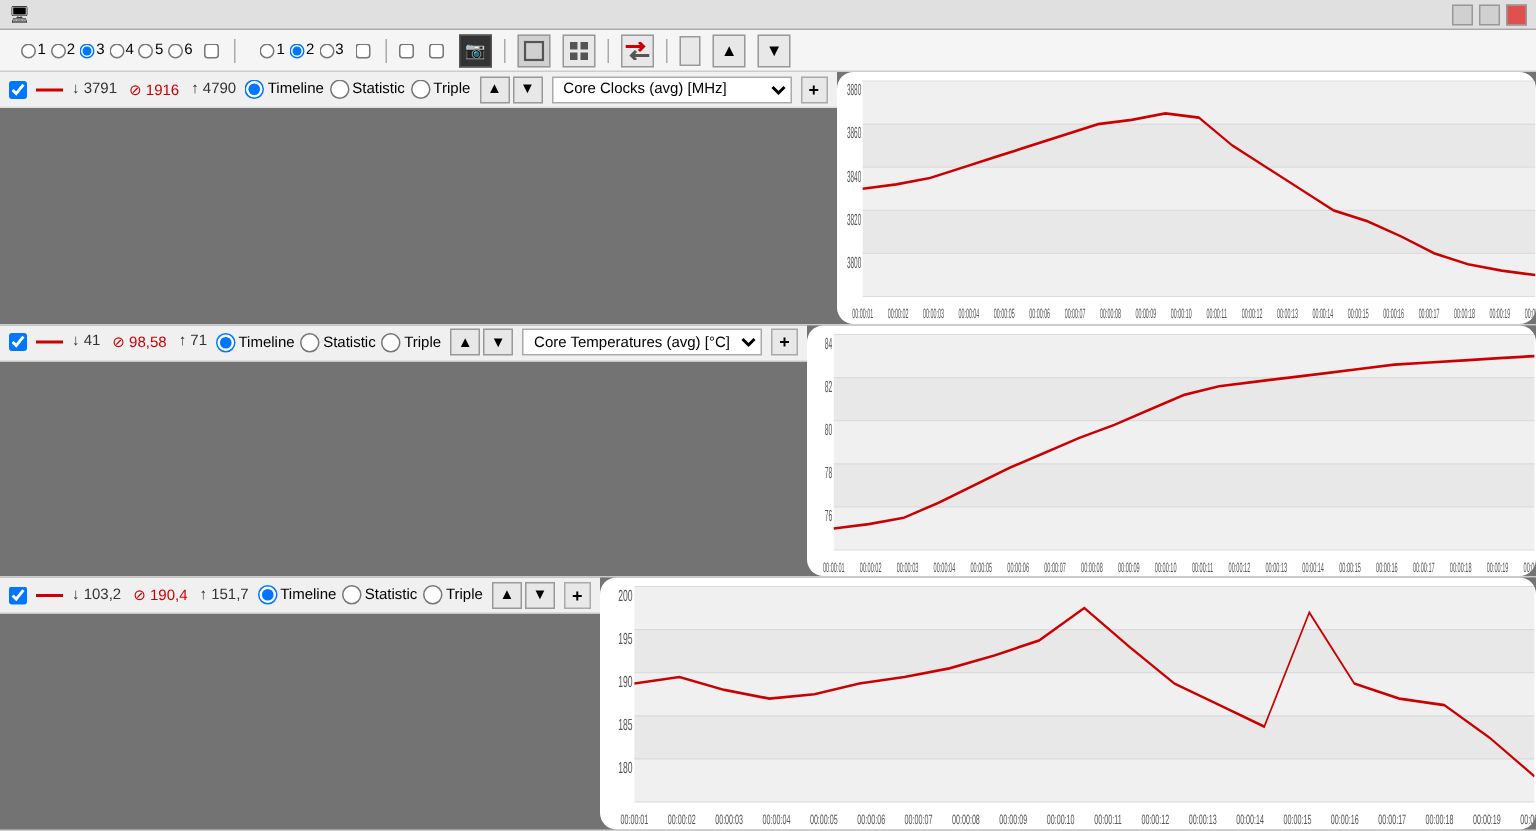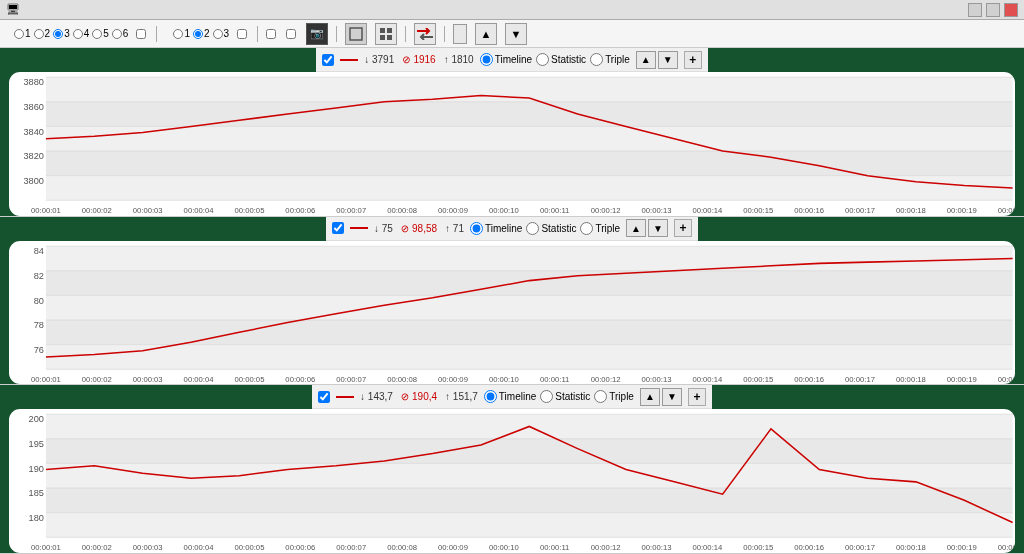--- a/index.html
+++ b/index.html
@@ -43,23 +43,22 @@
       display: flex;
       flex-direction: column;
       height: calc(554px - 48px);
       overflow: hidden;
     }
 
     .chart-panel {
       flex: 1;
       border-bottom: 1px solid #ccc;
       display: flex;
-      flex-direction: column;
-      background: #14532d;
-      align-items: center;
+      flex-direction: row;
+      background: #737373;
     }
 
     .chart-header {
       display: flex;
       align-items: center;
       padding: 2px 6px;
       background: #f0f0f0;
       border-bottom: 1px solid #ddd;
       height: 24px;
       gap: 6px;
@@ -198,41 +197,44 @@
 </div>
 
 <div class="charts-container" id="charts-container">
 <div class="chart-panel">
       <div class="chart-header">
     <input type="checkbox" class="chart-checkbox" checked="" style="">
     <span class="red-line"></span>
     <div class="chart-stats">
       <span class="stat-min">↓ 3791</span>
       <span class="stat-avg">⊘ 1916</span>
-      <span class="stat-max">↑ 1810</span>
+      <span class="stat-max">↑ 4790</span>
     </div>
     <div class="chart-header-right">
       <div class="view-radio-group">
         <div class="view-radio-item">
               <input type="radio" name="view0" checked="" style="">
               <span>Timeline</span>
             </div>
         <div class="view-radio-item">
               <input type="radio" name="view0" style="">
               <span>Statistic</span>
             </div>
         <div class="view-radio-item">
               <input type="radio" name="view0" style="">
               <span>Triple</span>
             </div>
       </div>
       <div class="chart-nav-btns">
         <button class="nav-btn">▲</button>
         <button class="nav-btn">▼</button>
       </div>
+      <select class="chart-dropdown">
+        <option>Core Clocks (avg) [MHz]</option>
+      </select>
       <button class="chart-add-btn">+</button>
     </div>
   </div>
       <div class="chart-body"><svg class="chart-svg" viewBox="0 0 980 140" preserveAspectRatio="none">
           <rect x="36" y="5" width="942" height="24" fill="#f0f0f0"></rect>
           <rect x="36" y="29" width="942" height="24" fill="#e8e8e8"></rect>
           <rect x="36" y="53" width="942" height="24" fill="#f0f0f0"></rect>
           <rect x="36" y="77" width="942" height="24" fill="#e8e8e8"></rect>
           <rect x="36" y="101" width="942" height="24" fill="#f0f0f0"></rect>
           <line x1="36" y1="5" x2="978" y2="5" stroke="#ccc" stroke-width="0.5"></line>
@@ -268,21 +270,21 @@
           <text x="978" y="137" text-anchor="middle" font-size="7.5" fill="#555">00:00:20</text>
           <text x="507" y="149" text-anchor="middle" font-size="9" fill="#555" font-style="italic">Time</text>
           <path d="M 36 65 L 83.1 62.599999999999994 L 130.2 59 L 177.29999999999998 53 L 224.4 47 L 271.5 41 L 318.59999999999997 35 L 365.7 29 L 412.8 26.60000000000001 L 459.90000000000003 23 L 507 25.400000000000006 L 554.1 41 L 601.1999999999999 53 L 648.3000000000001 65 L 695.4 77 L 742.5 83 L 789.6 91.4 L 836.6999999999999 101 L 883.8000000000001 107 L 930.9 110.6 L 978 113" fill="none" stroke="#cc0000" stroke-width="1.5"></path>
         </svg></div>
     </div>
     <div class="chart-panel">
       <div class="chart-header">
     <input type="checkbox" class="chart-checkbox" checked="" style="">
     <span class="red-line"></span>
     <div class="chart-stats">
-      <span class="stat-min">↓ 75</span>
+      <span class="stat-min">↓ 41</span>
       <span class="stat-avg">⊘ 98,58</span>
       <span class="stat-max">↑ 71</span>
     </div>
     <div class="chart-header-right">
       <div class="view-radio-group">
         <div class="view-radio-item">
               <input type="radio" name="view1" checked="" style="">
               <span>Timeline</span>
             </div>
         <div class="view-radio-item">
@@ -291,20 +293,23 @@
             </div>
         <div class="view-radio-item">
               <input type="radio" name="view1" style="">
               <span>Triple</span>
             </div>
       </div>
       <div class="chart-nav-btns">
         <button class="nav-btn">▲</button>
         <button class="nav-btn">▼</button>
       </div>
+      <select class="chart-dropdown">
+        <option>Core Temperatures (avg) [°C]</option>
+      </select>
       <button class="chart-add-btn">+</button>
     </div>
   </div>
       <div class="chart-body"><svg class="chart-svg" viewBox="0 0 980 140" preserveAspectRatio="none">
           <rect x="36" y="5" width="942" height="24" fill="#f0f0f0"></rect>
           <rect x="36" y="29" width="942" height="24" fill="#e8e8e8"></rect>
           <rect x="36" y="53" width="942" height="24" fill="#f0f0f0"></rect>
           <rect x="36" y="77" width="942" height="24" fill="#e8e8e8"></rect>
           <rect x="36" y="101" width="942" height="24" fill="#f0f0f0"></rect>
           <line x1="36" y1="5" x2="978" y2="5" stroke="#ccc" stroke-width="0.5"></line>
@@ -340,21 +345,21 @@
           <text x="978" y="137" text-anchor="middle" font-size="7.5" fill="#555">00:00:20</text>
           <text x="507" y="149" text-anchor="middle" font-size="9" fill="#555" font-style="italic">Time</text>
           <path d="M 36 113 L 83.1 110.6 L 130.2 107 L 177.29999999999998 98.6 L 224.4 89 L 271.5 79.4 L 318.59999999999997 71 L 365.7 62.599999999999994 L 412.8 55.400000000000006 L 459.90000000000003 47 L 507 38.60000000000001 L 554.1 33.8 L 601.1999999999999 31.39999999999999 L 648.3000000000001 29 L 695.4 26.60000000000001 L 742.5 24.200000000000003 L 789.6 21.799999999999997 L 836.6999999999999 20.599999999999994 L 883.8000000000001 19.400000000000006 L 930.9 18.200000000000003 L 978 17" fill="none" stroke="#cc0000" stroke-width="1.5"></path>
         </svg></div>
     </div>
     <div class="chart-panel">
       <div class="chart-header">
     <input type="checkbox" class="chart-checkbox" checked="" style="">
     <span class="red-line"></span>
     <div class="chart-stats">
-      <span class="stat-min">↓ 143,7</span>
+      <span class="stat-min">↓ 103,2</span>
       <span class="stat-avg">⊘ 190,4</span>
       <span class="stat-max">↑ 151,7</span>
     </div>
     <div class="chart-header-right">
       <div class="view-radio-group">
         <div class="view-radio-item">
               <input type="radio" name="view2" checked="" style="">
               <span>Timeline</span>
             </div>
         <div class="view-radio-item">

